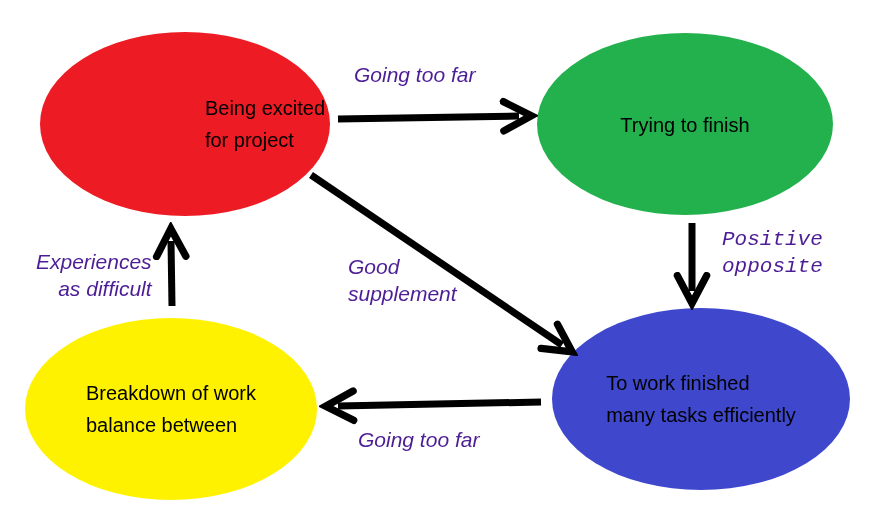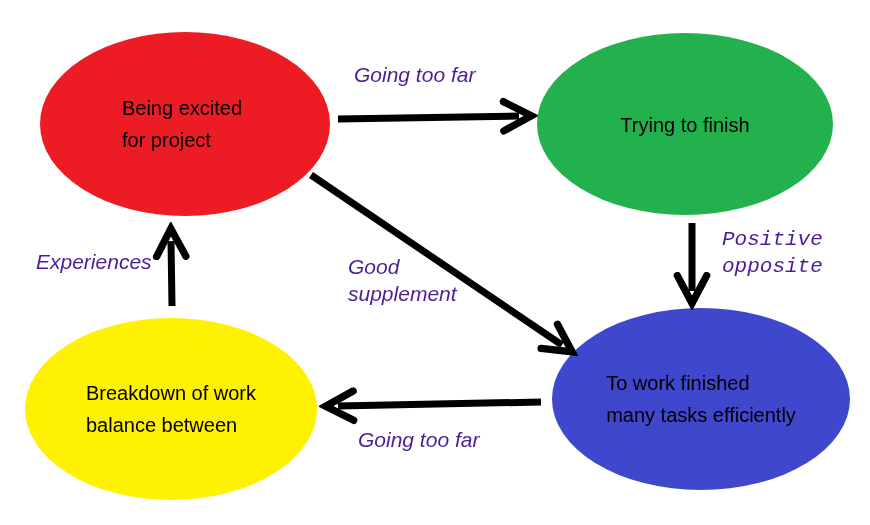--- a/index.html
+++ b/index.html
@@ -60,21 +60,21 @@
     <ellipse cx="701" cy="399" rx="149" ry="91" fill="#3f48cc"></ellipse>
     <ellipse cx="171" cy="409" rx="146" ry="91" fill="#fff200"></ellipse>
 
     <line x1="338" y1="119" x2="519" y2="116" stroke-width="7" marker-end="url(#ah)" stroke="#000000"></line>
     <line x1="692" y1="223" x2="692" y2="291" stroke-width="7" marker-end="url(#ah)" stroke="#000000"></line>
     <line x1="311" y1="175" x2="562" y2="345" stroke-width="7" marker-end="url(#ah)" stroke="#000000"></line>
     <line x1="541" y1="402" x2="338" y2="406" stroke-width="7" marker-end="url(#ah)" stroke="#000000"></line>
     <line x1="172" y1="306" x2="171" y2="241" stroke-width="7" marker-end="url(#ah)" stroke="#000000"></line>
   </svg>
 
-  <div class="node-text" style="left:39px; top:32px; width:286px; height:184px;">
+  <div class="node-text" style="left:39px; top:32px; width:286px; height:184px;justify-content:flex-end;">
     <div class="block">
       <div>Being excited</div>
       <div>for project</div>
     </div>
   </div>
 
   <div class="node-text" style="left:537px; top:33px; width:296px; height:183px;">
     <div class="block">
       <div>Trying to finish</div>
     </div>
@@ -103,15 +103,16 @@
 
   <div class="edge-label" style="left:348px; top:253px;">
     <div>Good</div>
     <div>supplement</div>
   </div>
 
   <div class="edge-label" style="left:358px; top:426px;">Going too far</div>
 
   <div class="edge-label" style="left:36px; top:248px;text-align:right;">
     <div>Experiences</div>
+    <div>as difficult</div>
   </div>
 
 </div>
 
 </body></html>

